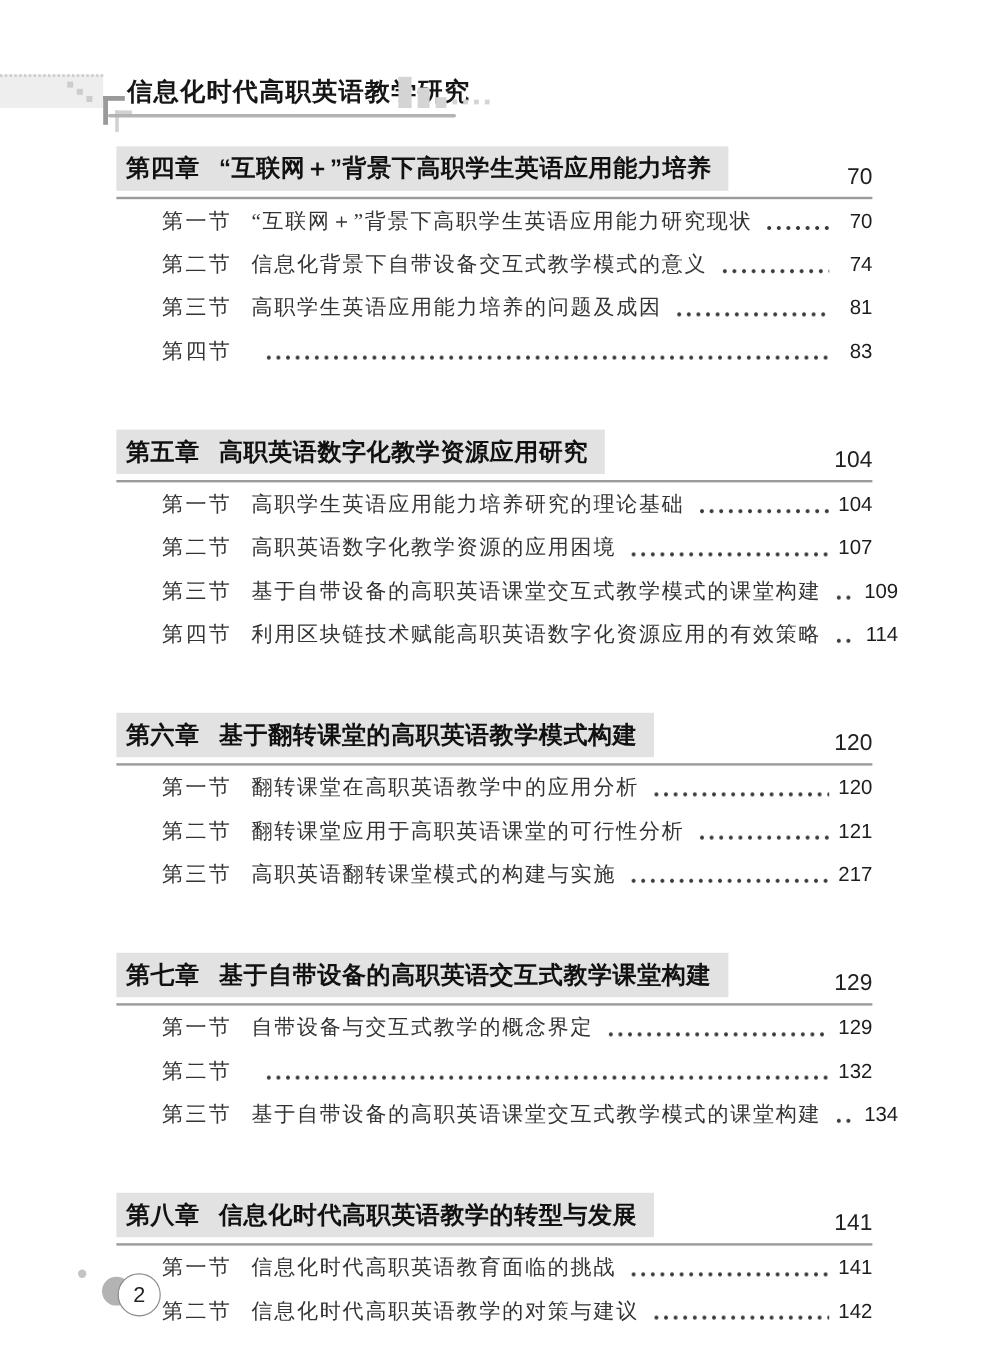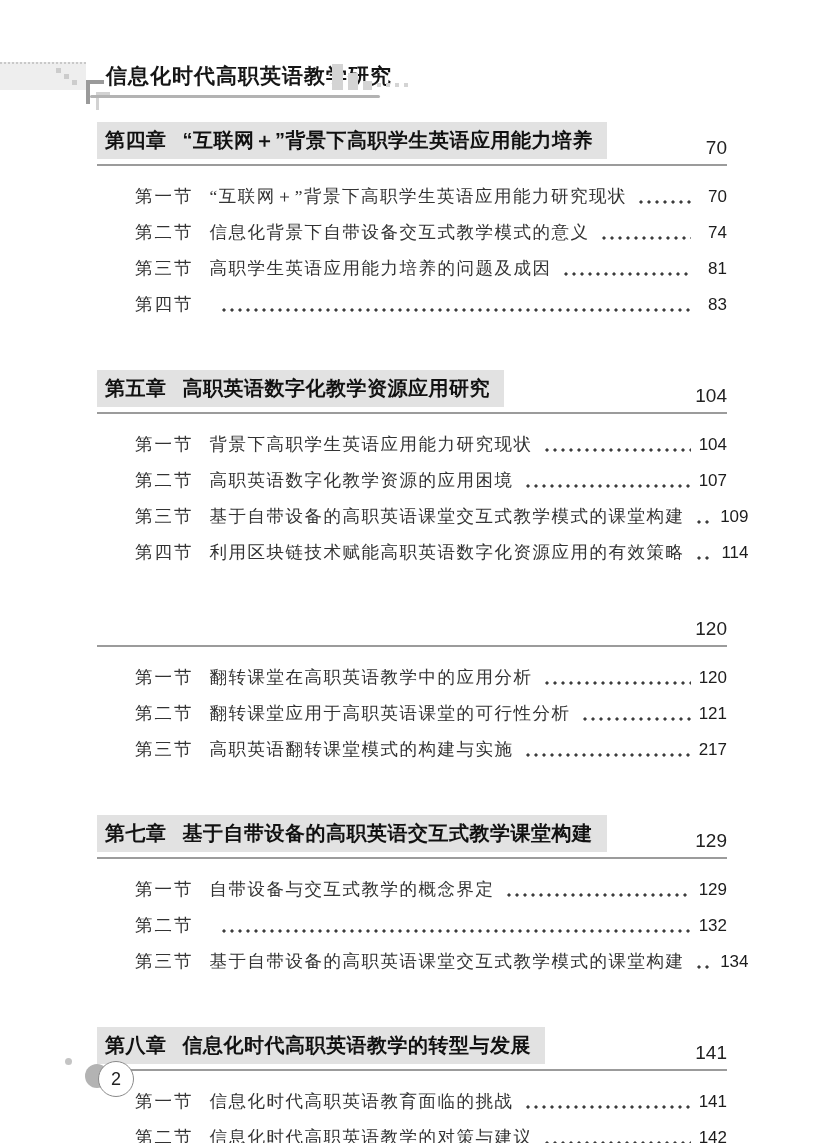--- a/index.html
+++ b/index.html
@@ -99,21 +99,21 @@
     font-size: 19px;
     color: #222;
     padding-left: 10px;
     font-family: "Liberation Sans", "DejaVu Sans", sans-serif;
   }
   .ch-rule {
     height: 2px;
     background: #9b9b9b;
     margin-top: 5px;
   }
-  .sections { margin-top: 18px; }
+  .sections { margin-top: 6px; }
   .sec-row {
     display: flex;
     align-items: baseline;
     height: 36px;
     font-family: "Liberation Serif", "DejaVu Serif", serif;
     font-size: 17.5px;
     color: #333;
   }
   .sec-label {
     margin-left: 38px;
@@ -243,21 +243,21 @@
       <span class="ch-heading">
         <span class="ch-label">第五章</span><span class="ch-title">高职英语数字化教学资源应用研究</span>
       </span>
       <span class="ch-spacer"></span>
       <span class="ch-page">104</span>
     </div>
     <div class="ch-rule"></div>
     <div class="sections">
   <div class="sec-row">
     <span class="sec-label">第一节</span>
-    <span class="sec-title">背景下高职学生英语应用能力研究现状</span>
+    <span class="sec-title">高职学生英语应用能力培养研究的理论基础</span>
     <span class="sec-leader"></span>
     <span class="sec-page">104</span>
   </div>
 
   <div class="sec-row">
     <span class="sec-label">第二节</span>
     <span class="sec-title">高职英语数字化教学资源的应用困境</span>
     <span class="sec-leader"></span>
     <span class="sec-page">107</span>
   </div>
@@ -273,20 +273,23 @@
     <span class="sec-label">第四节</span>
     <span class="sec-title">利用区块链技术赋能高职英语数字化资源应用的有效策略</span>
     <span class="sec-leader"></span>
     <span class="sec-page">114</span>
   </div>
 </div>
   </section>
 
   <section class="chapter">
     <div class="ch-row">
+      <span class="ch-heading">
+        <span class="ch-label">第六章</span><span class="ch-title">基于翻转课堂的高职英语教学模式构建</span>
+      </span>
       <span class="ch-spacer"></span>
       <span class="ch-page">120</span>
     </div>
     <div class="ch-rule"></div>
     <div class="sections">
   <div class="sec-row">
     <span class="sec-label">第一节</span>
     <span class="sec-title">翻转课堂在高职英语教学中的应用分析</span>
     <span class="sec-leader"></span>
     <span class="sec-page">120</span>

